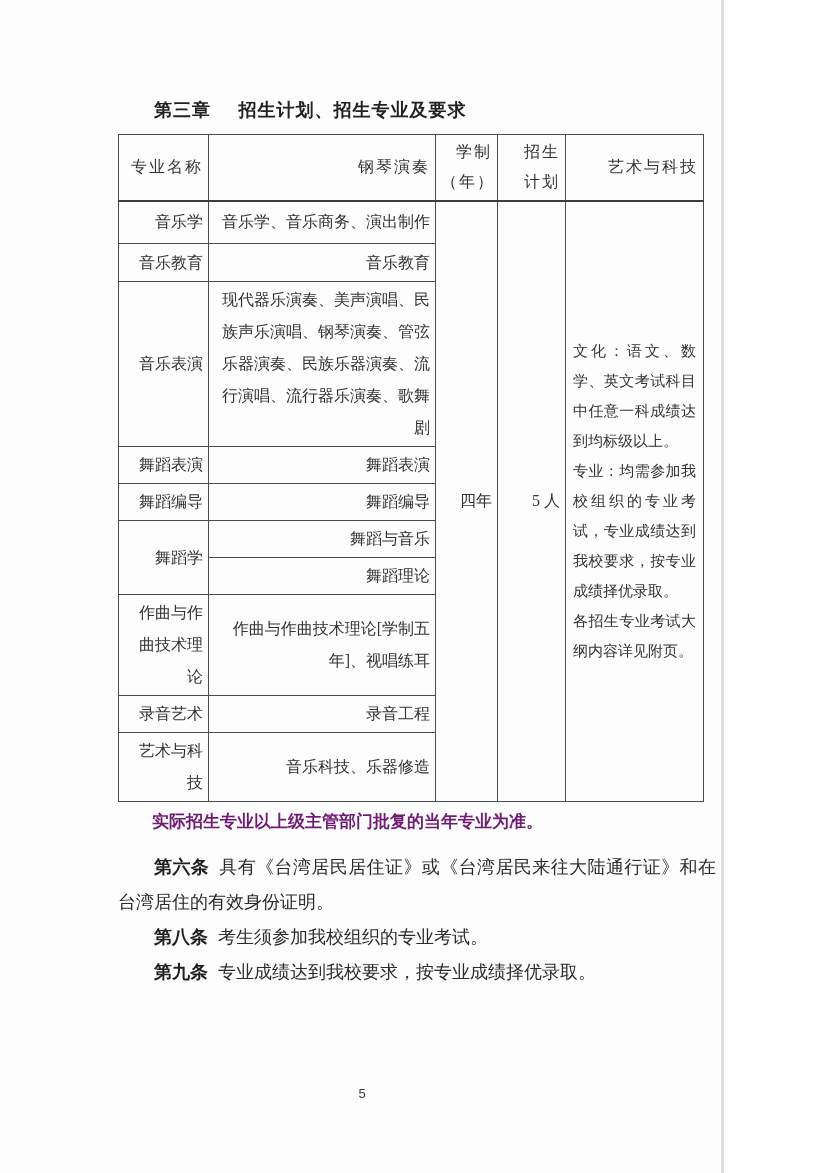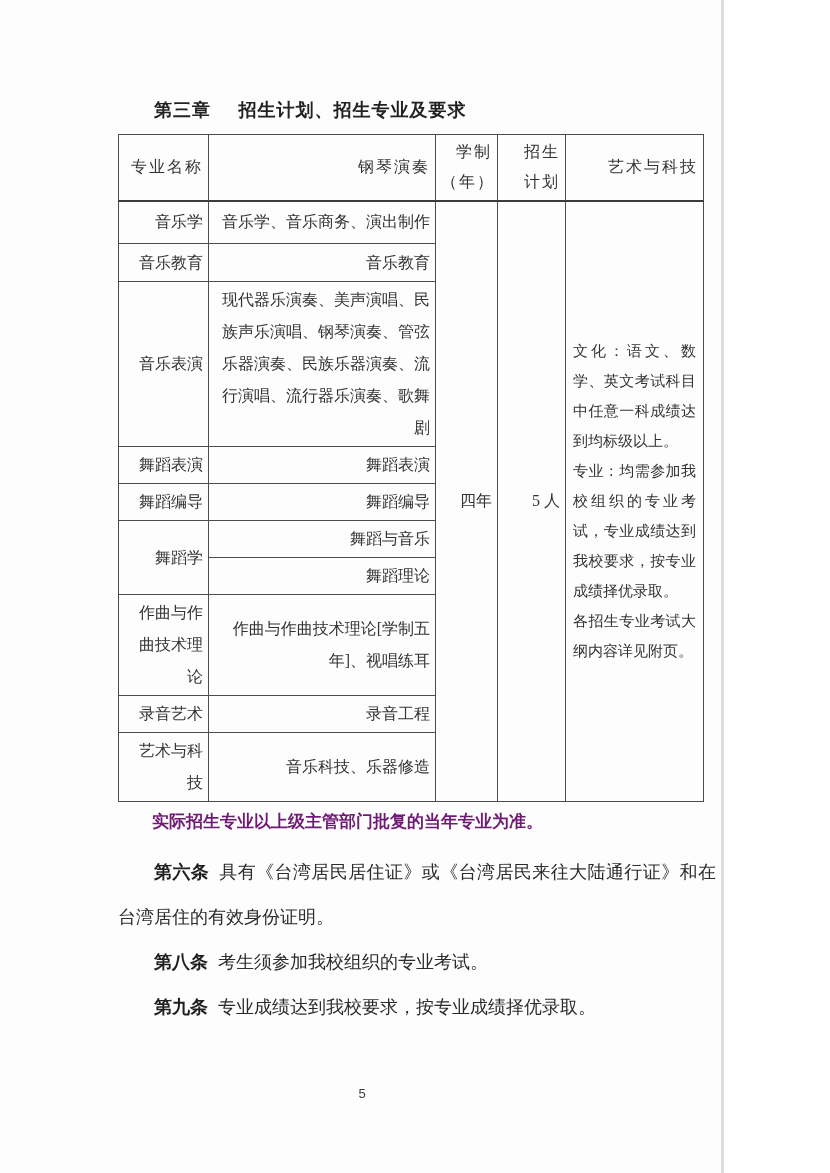--- a/index.html
+++ b/index.html
@@ -74,21 +74,21 @@
     color: #701a75;
     padding-left: 34px;
     line-height: 26px;
   }
 
   .chapter4-title { margin-top: 78px; }
 
   .articles { margin-top: 15px; }
   .article {
     font-size: 18px;
-    line-height: 45px;
+    line-height: 35px;
     text-align: justify;
     text-indent: 36px;
     color: #2b2b2b;
     width: 598px;
   }
   .article .article-label { font-weight: bold; color: #1f1f1f; margin-right: 10px; }
 
   .page-number {
     position: absolute;
     left: 0;

